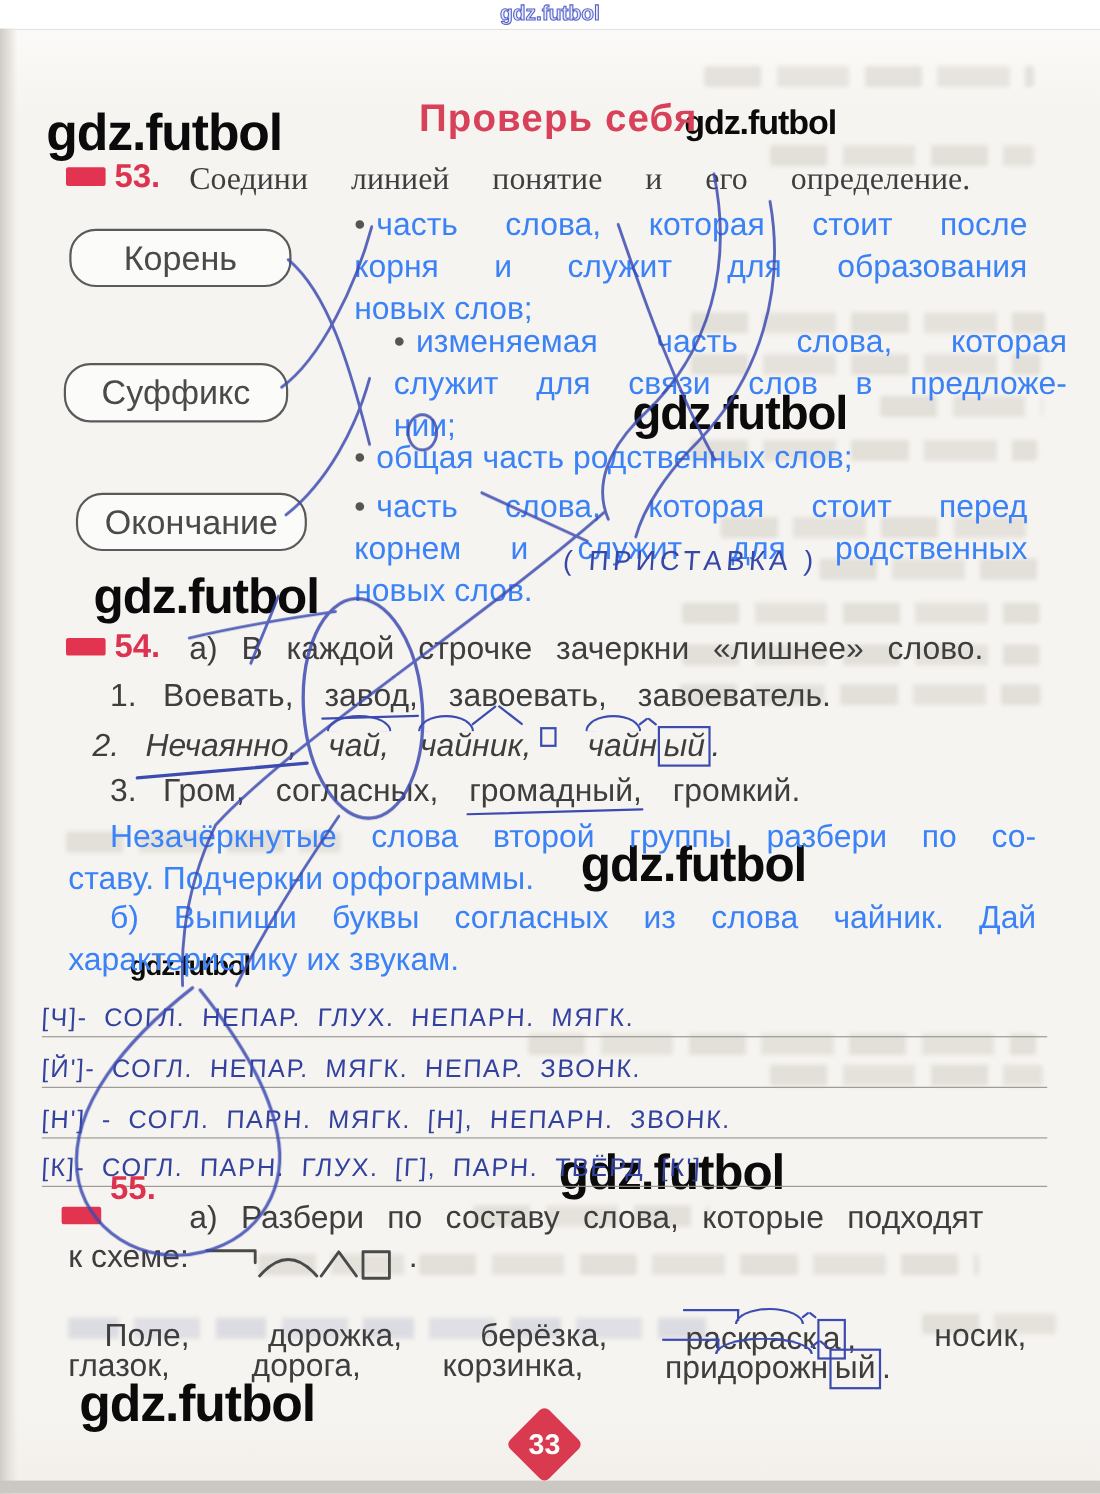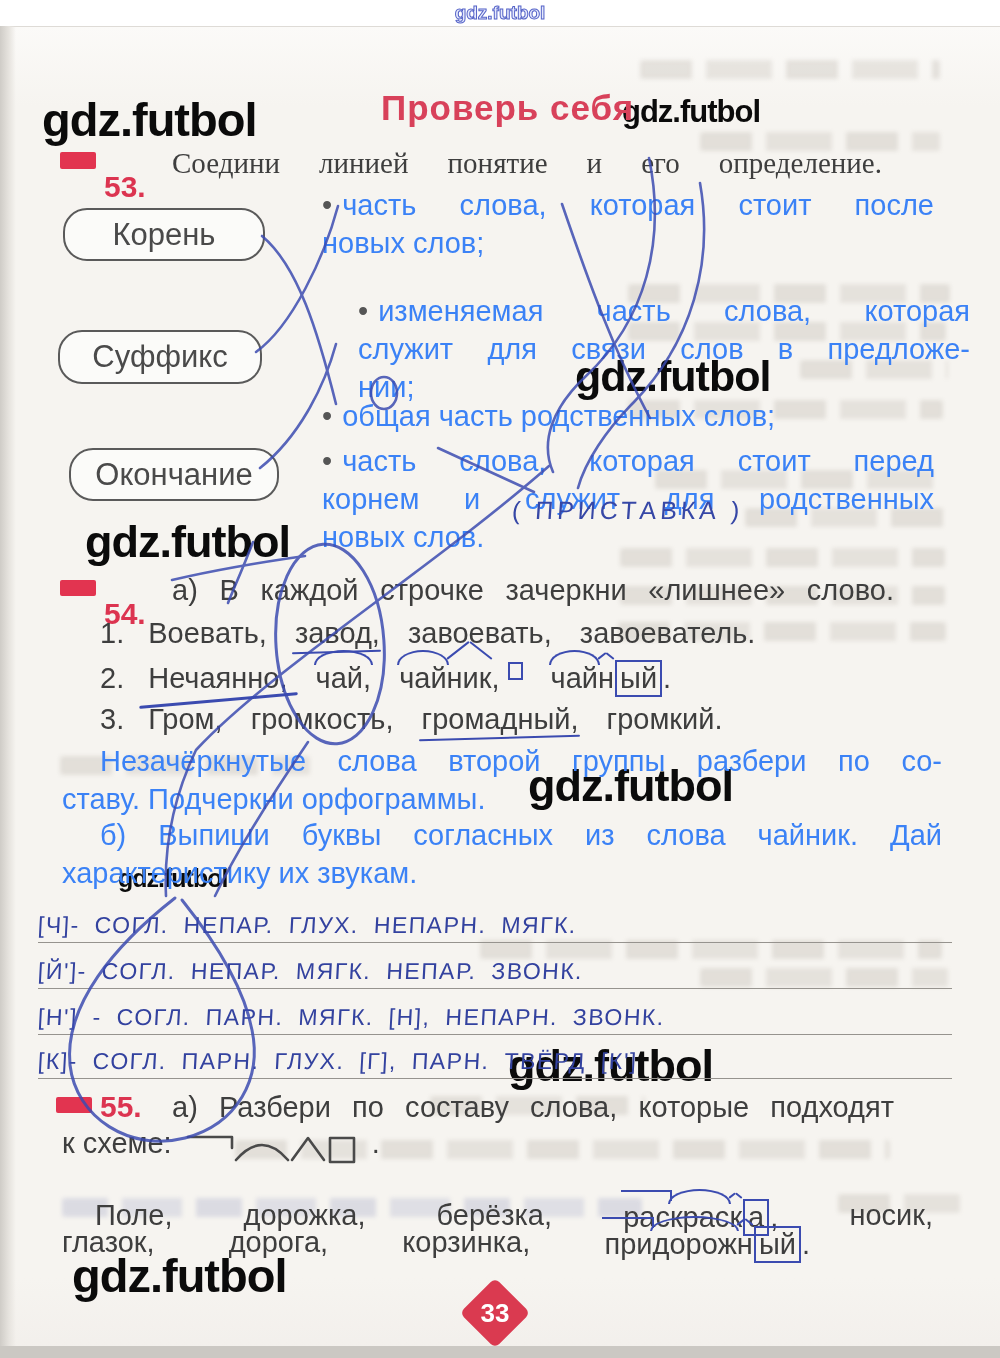--- a/index.html
+++ b/index.html
@@ -18,21 +18,21 @@
     background:linear-gradient(90deg,#cfccc7 0%,#e6e3de 55%,rgba(246,244,240,0) 100%);}
   .edge-bottom{left:0;top:1346px;width:1000px;height:12px;background:#cbc8c3;}
   
   .t{font-size:29px;color:#3e3e3e;line-height:38px;}
   .jl{text-align:justify;text-align-last:justify;}
   .term-box{
     border:2px solid #5a5a5a;border-radius:24px;background:rgba(255,255,255,.6);
     display:flex;align-items:center;justify-content:center;
     font-size:31px;color:#4a4a4a;
   }
-  .red-num{font-size:30px;font-weight:bold;color:#dc3450;margin-top:26px;}
+  .red-num{font-size:30px;font-weight:bold;color:#dc3450;}
   .marker{background:#e23450;border-radius:2px;}
   .header-red{font-size:35px;font-weight:bold;color:#d8415a;letter-spacing:1px;}
   .wm{color:#0b0b0b;font-weight:bold;letter-spacing:-1px;}
   .wm-top{
     font-size:19px;font-weight:bold;color:#e6eafc;
     -webkit-text-stroke:1px #5563c8;letter-spacing:0;
   }
   .bullet-line .bullet::before{content:"•";margin-right:10px;color:#555;}
   .def-line{font-size:29px;color:#3b82f6;line-height:38px;text-align:justify;text-align-last:justify;}
   .def-line.last{text-align-last:left;}
@@ -130,20 +130,21 @@
 </div>
 <div class="abs term-box" style="left:58px;top:330px;width:200px;height:50px;">
   <span>Суффикс</span>
 </div>
 <div class="abs term-box" style="left:69px;top:448px;width:206px;height:49px;">
   <span>Окончание</span>
 </div>
 
 <div class="abs" style="left:322px;top:186px;width:612px;">
   <div class="def-line bullet-line"><span class="bullet"></span><span>часть слова, которая стоит после</span></div>
+  <div class="def-line">корня и служит для образования</div>
   <div class="def-line last">новых слов;</div>
 </div>
 <div class="abs" style="left:322px;top:292px;width:612px;margin-left:36px;">
   <div class="def-line bullet-line"><span class="bullet"></span><span>изменяемая часть слова, которая</span></div>
   <div class="def-line">служит для связи слов в предложе-</div>
   <div class="def-line last">нии;</div>
 </div>
 <div class="abs" style="left:322px;top:397px;width:612px;">
   <div class="def-line last bullet-line"><span class="bullet"></span><span>общая часть родственных слов;</span></div>
 </div>
@@ -158,31 +159,31 @@
 <div class="abs red-num" style="left:104px;top:571px;">54.</div>
 <div class="abs t jl" style="left:172px;top:571px;width:722px;">а) В каждой строчке зачеркни «лишнее» слово.</div>
 
 <div class="abs ex-row" style="left:100px;top:617px;">
   <span class="num">1.</span>
   <span class="w">Воевать,</span>
   <span class="w m-underline">завод,</span>
   <span class="w">завоевать,</span>
   <span class="w">завоеватель.</span>
 </div>
-<div class="abs ex-row" style="left:100px;top:660px;">
+<div class="abs ex-row" style="left:84px;top:660px;font-style:italic;">
   <span class="num">2.</span>
   <span class="w m-strike">Нечаянно,</span>
   <span class="w m-root">чай,</span>
   <span class="w"><span class="part m-root">чай</span><span class="part m-caret">ник</span><span class="part">,</span><span class="zero-sq"></span></span>
   <span class="w"><span class="part m-root">чай</span><span class="part m-caret">н</span><span class="part m-box">ый</span><span class="part">.</span></span>
 </div>
 <div class="abs ex-row" style="left:100px;top:703px;">
   <span class="num">3.</span>
   <span class="w">Гром,</span>
-  <span class="w">громкость,</span>
+  <span class="w">согласных,</span>
   <span class="w m-underline">громадный,</span>
   <span class="w">громкий.</span>
 </div>
 
 <div class="abs" style="left:62px;top:742px;width:880px;">
   <div class="def-line" style="text-indent:38px;">Незачёркнутые слова второй группы разбери по со-</div>
   <div class="def-line last">ставу. Подчеркни орфограммы.</div>
 </div>
 <div class="abs" style="left:62px;top:816px;width:880px;">
   <div class="def-line" style="text-indent:38px;">б) Выпиши буквы согласных из слова чайник. Дай</div>

